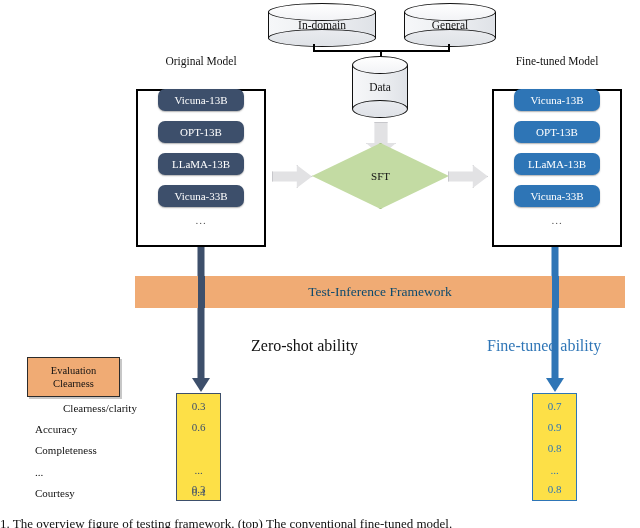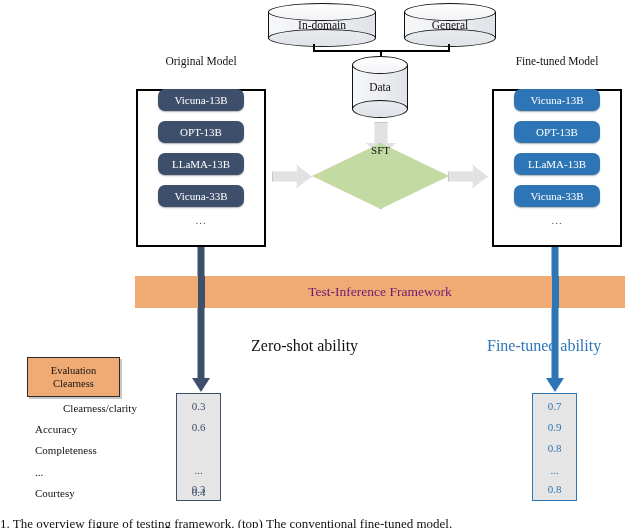--- a/index.html
+++ b/index.html
@@ -26,48 +26,48 @@
   .model-title{position:absolute;text-align:center;font-size:11.5px;color:#111;}
   .chip{position:absolute;border-radius:7px;display:flex;align-items:center;
         justify-content:center;font-size:11px;color:#fff;box-sizing:border-box;
         box-shadow:0 1px 1.5px rgba(0,0,0,.30);}
   .dots{position:absolute;text-align:center;font-size:11px;color:#555;letter-spacing:1px;}
 
   
   .diamond{position:absolute;background:#c3dba3;
       border:1px solid #a9c489;
       clip-path:polygon(50% 0,100% 50%,50% 100%,0 50%);
-      display:flex;align-items:flex-start;justify-content:center;}
+      display:flex;align-items:center;justify-content:center;}
   .diamond span{font-size:11px;color:#111;}
 
   
   .garrow-r{position:absolute;background:#e2e2e4;border:1px solid #c7c7cb;
      clip-path:polygon(0 28%,62% 28%,62% 0,100% 50%,62% 100%,62% 72%,0 72%);}
   .garrow-d{position:absolute;background:#e2e2e4;border:1px solid #c7c7cb;
      clip-path:polygon(28% 0,72% 0,72% 62%,100% 62%,50% 100%,0 62%,28% 62%);}
 
   
   .varrow{position:absolute;}
   .varrow .shaft{position:absolute;left:50%;transform:translateX(-50%);top:0;}
   .varrow .head{position:absolute;left:50%;transform:translateX(-50%);bottom:0;
         width:0;height:0;border-left:9px solid transparent;border-right:9px solid transparent;}
 
   
   .bar{position:absolute;background:#f0ab74;display:flex;align-items:center;justify-content:center;}
-  .bar span{font-size:13.5px;color:#701a75;}
+  .bar span{font-size:13.5px;color:#0c4a6e;}
 
   
   .evalbox{position:absolute;background:#f0ab74;border:1.6px solid #2b2b2b;
       display:flex;align-items:center;justify-content:center;text-align:center;
       font-size:10.5px;line-height:1.25;color:#111;box-sizing:border-box;
       box-shadow:2px 2px 0 rgba(0,0,0,.22);}
   .evalitem{position:absolute;font-size:11px;color:#111;white-space:nowrap;}
 
   
-  .scorecol{position:absolute;background:#e5e5e5;box-sizing:border-box;}
+  .scorecol{position:absolute;background:#fde047;box-sizing:border-box;}
   .scorecol .v{position:absolute;left:0;right:0;text-align:center;font-size:11px;}
 
   .arrowlabel{position:absolute;font-size:16px;white-space:nowrap;margin-left:40px;}
   .connector{position:absolute;background:#000;}
   .caption{position:absolute;font-size:13px;color:#111;white-space:nowrap;
            font-family:"Liberation Serif","DejaVu Serif",serif;}
 </style>
 </head>
 <body>
 

